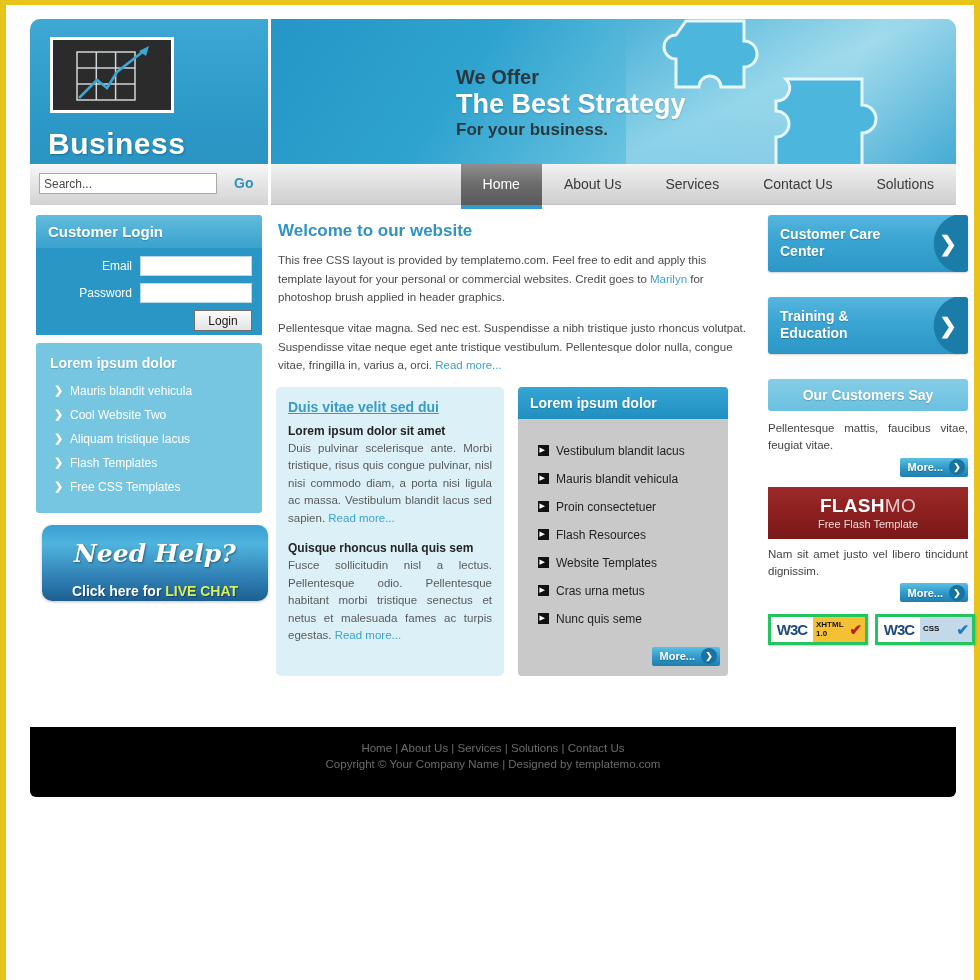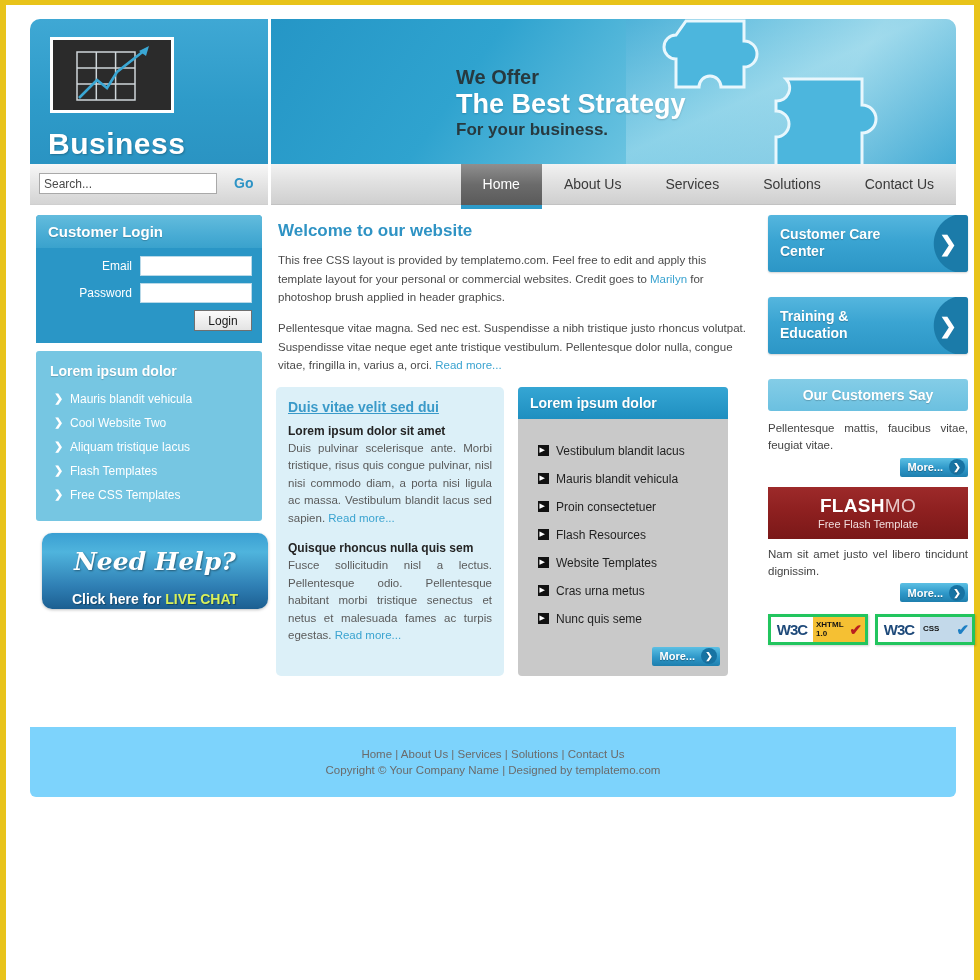--- a/index.html
+++ b/index.html
@@ -121,21 +121,21 @@
     background: #2a96c6;
     border-radius: 4px 4px 0 0;
   }
   .panel-login-hd {
     height: 33px; line-height: 33px; padding-left: 12px;
     font-size: 15px; font-weight: bold; color: #ffffff;
     background: linear-gradient(180deg, #63bcdd 0%, #49acd4 60%, #3aa2cd 100%);
     border-radius: 4px 4px 0 0;
     text-shadow: 0 1px 1px rgba(0,0,0,0.2);
   }
-  .login-body { padding: 8px 10px 12px 10px; }
+  .login-body { padding: 8px 10px 4px 10px; }
   .frow { display: flex; align-items: center; justify-content: flex-end; margin-bottom: 7px; }
   .frow label { font-size: 12px; color: #ffffff; margin-right: 8px; }
   .frow input {
     width: 112px; height: 20px; border: 1px solid #b9d9e8;
     background: #ffffff; padding: 0 3px;
     font-family: "Liberation Sans", sans-serif; font-size: 12px;
   }
   .login-btn-row { display: flex; justify-content: flex-end; }
   .login-btn {
     width: 58px; height: 21px;
@@ -343,24 +343,24 @@
   .w3c-b .w3c-right { background: #c3d9ea; }
   .w3c-lbl { font-size: 8px; font-weight: bold; color: #141414; line-height: 1.05; }
   .w3c-check { font-size: 15px; font-weight: bold; }
   .w3c-a .w3c-check { color: #b91f1f; }
   .w3c-b .w3c-check { color: #1d7fc4; }
 
   
   .footer {
     position: absolute; left: 24px; top: 722px;
     width: 926px; height: 70px;
-    background: #7dd3fc;
+    background: #000000;
     border-radius: 0 0 6px 6px;
     text-align: center;
-    padding-top: 21px;
+    padding-top: 15px;
   }
   .footer-links { font-size: 11.5px; color: #6b6b6b; }
   .footer-copy { font-size: 11.5px; color: #6b6b6b; margin-top: 4px; }
 </style>
 </head>
 <body>
 
 <div id="page">
   <div class="wrap">
 
@@ -407,22 +407,22 @@
     <div class="navrow">
       <div class="searchbox">
         <input class="search-input" type="text" value="Search..." style="">
         <button class="go-btn">Go</button>
       </div>
       <div class="navbar">
         <div class="navlist">
           <div class="navitem active">Home</div>
           <div class="navitem">About Us</div>
           <div class="navitem">Services</div>
+          <div class="navitem">Contact Us</div>
           <div class="navitem">Solutions</div>
-          <div class="navitem">Contact Us</div>
         </div>
       </div>
     </div>
 
     <div class="body-area">
 
       <div class="colL">
 
         <div class="panel-login">
           <div class="panel-login-hd">Customer Login</div>

